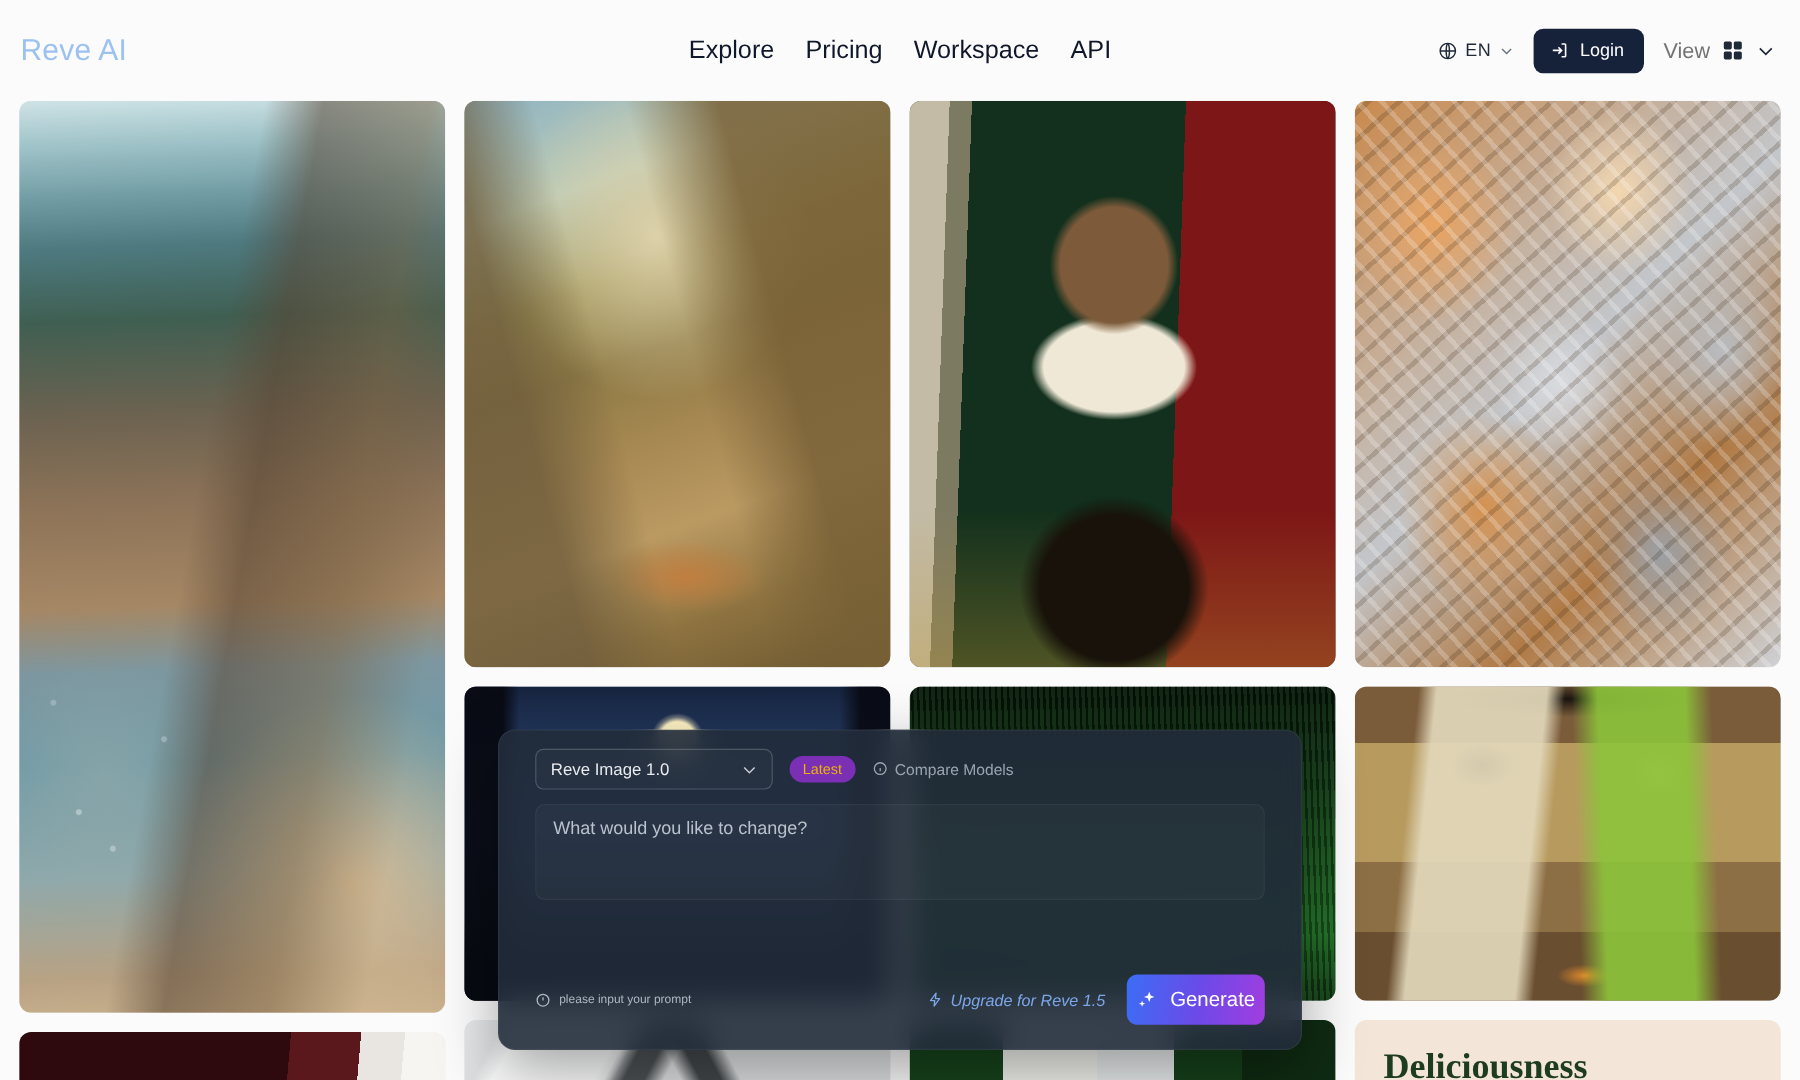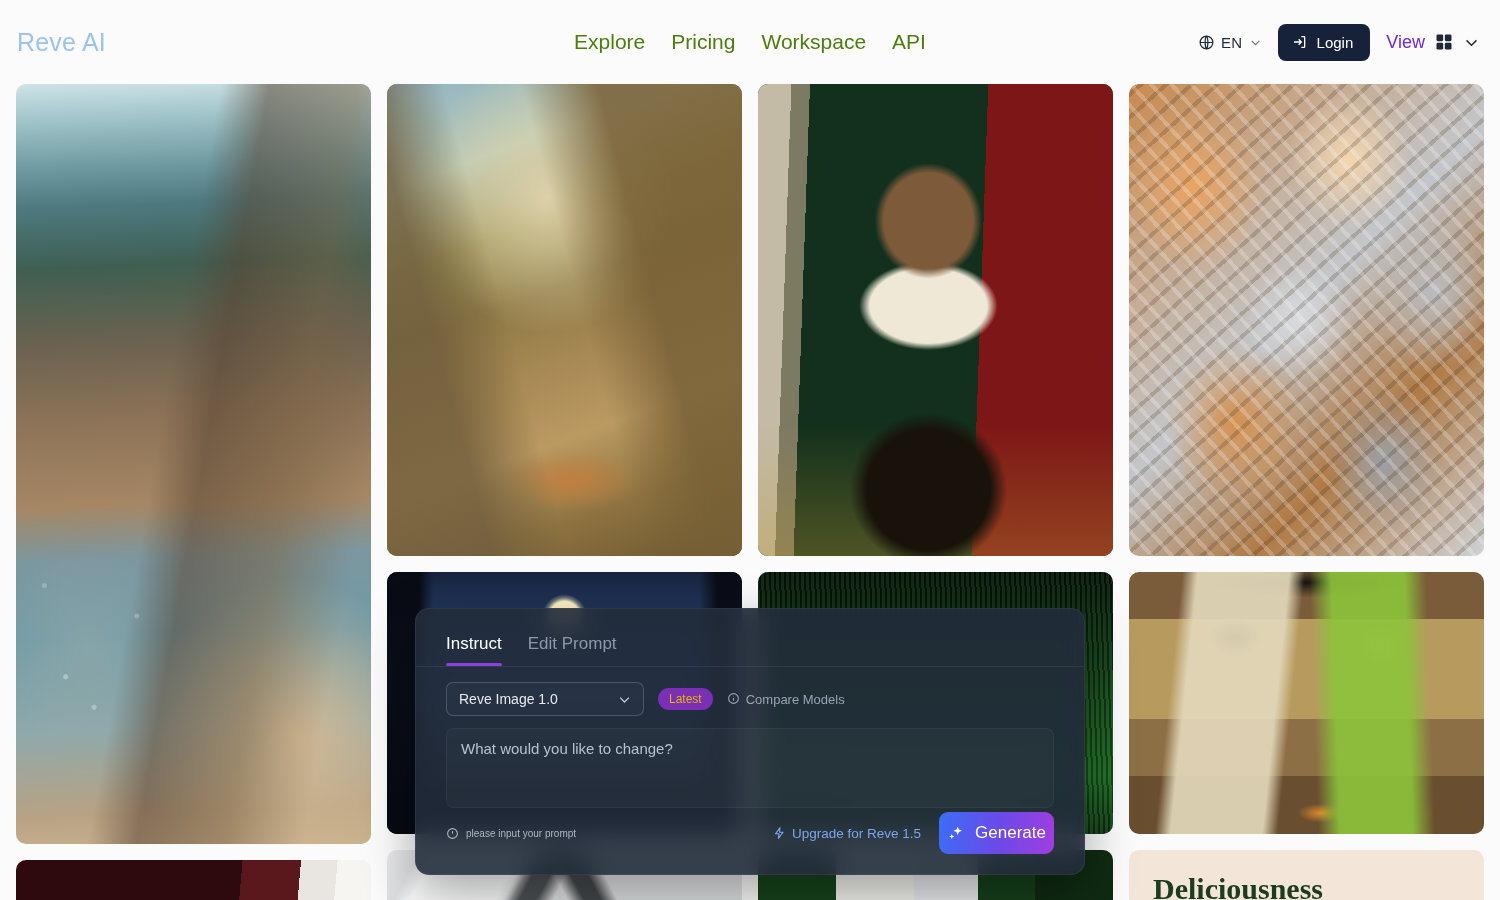--- a/index.html
+++ b/index.html
@@ -35,21 +35,21 @@
   .nav {
     position: absolute;
     left: 50%;
     transform: translateX(-50%);
     display: flex;
     align-items: center;
     gap: 26px;
   }
   .nav-item {
     font-size: 21px;
-    color: #4d7c0f;
+    color: #0f172a;
     cursor: pointer;
     white-space: nowrap;
   }
 
   .header-right {
     margin-left: auto;
     display: flex;
     align-items: center;
     gap: 16px;
     padding-right: 4px;
@@ -75,21 +75,21 @@
     font-size: 15px;
     cursor: pointer;
     border: none;
     font-family: inherit;
   }
   .view-ctl {
     display: flex;
     align-items: center;
     gap: 9px;
     cursor: pointer;
-    color: #6d28d9;
+    color: #737373;
   }
   .view-label { font-size: 18px; }
 
   
   .gallery {
     position: relative;
     padding: 0 16px;
     display: grid;
     grid-template-columns: repeat(4, 1fr);
     gap: 16px;
@@ -225,20 +225,21 @@
     align-items: center;
     gap: 18px;
   }
   .upgrade {
     display: flex;
     gap: 6px;
     color: #7ba6e8;
     font-size: 13.5px;
     cursor: pointer;
     white-space: nowrap;
+    font-style: italic;
   }
   .generate-btn {
     display: flex;
     align-items: center;
     gap: 9px;
     background: linear-gradient(100deg, #3b6ef5 0%, #6b4ae8 52%, #a23de0 100%);
     color: #fff;
     border: none;
     border-radius: 9px;
     padding: 11px 8px;
@@ -481,24 +482,20 @@
     <div class="card sc-cream" style="height:120px">
       <div class="cream-title">Deliciousness</div>
     </div>
   </div>
 
 </div>
 
 <div class="modal-overlay">
   <div class="modal">
 
-    <div class="modal-tabs">
-      <div class="tab active">Instruct</div>
-      <div class="tab">Edit Prompt</div>
-    </div>
 
     <div class="modal-controls">
       <div class="model-select">
         <span>Reve Image 1.0</span>
         <span>
           <svg class="icon-svg" width="15" height="15" viewBox="0 0 24 24" fill="none" stroke="#c7ccd4" stroke-width="2">
             <path d="M5 9l7 7 7-7"></path>
           </svg>
         </span>
       </div>

